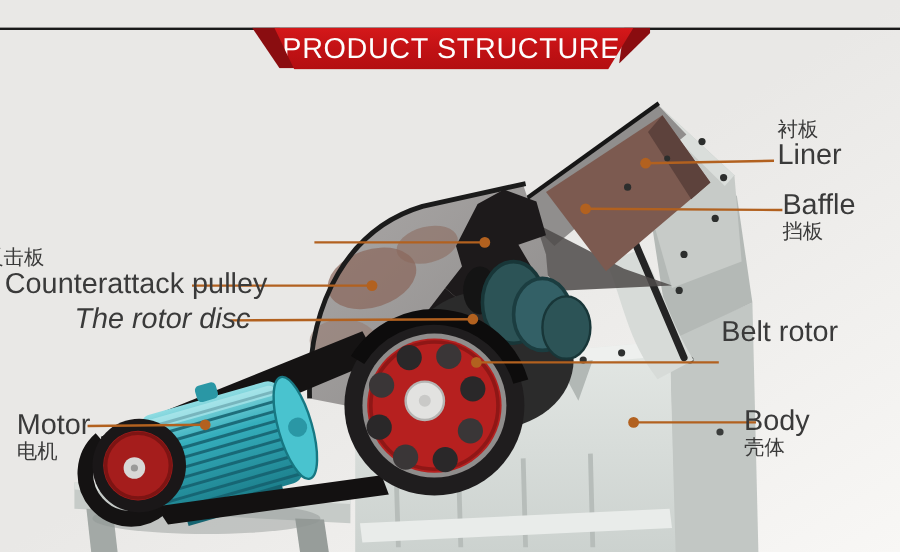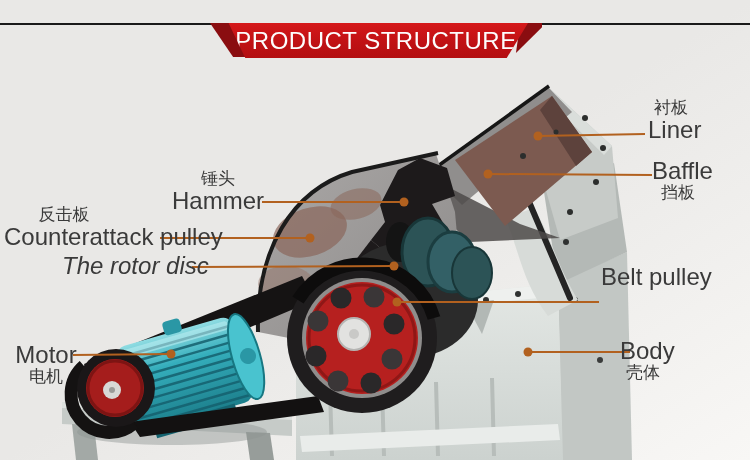--- a/index.html
+++ b/index.html
@@ -17,21 +17,21 @@
     position:absolute;left:224px;top:23px;width:304px;height:35px;
     background:linear-gradient(180deg,#d5181a 0%,#c01114 55%,#b30e11 100%);
     clip-path:polygon(1.5% 0,100% 0,93% 100%,7% 100%);
     display:flex;align-items:center;justify-content:center;
   }
   .banner-title{
     color:#fdfdfd;font-size:24px;letter-spacing:.5px;font-weight:400;
     font-family:"Liberation Sans",sans-serif;white-space:nowrap;
   }
   
-  .label{position:absolute;color:#3a3a3a;text-align:center;}
+  .label{position:absolute;color:#3a3a3a;}
   .label .zh{font-size:17px;line-height:22px;display:block;}
   .label .en{font-size:24px;line-height:22px;display:block;white-space:nowrap;}
   .lbl-hammer{left:153px;top:168px;width:130px;}
   .lbl-counter{left:4px;top:204px;width:156px;}
   .lbl-counter .zh{transform:translateX(-18px);}
   .lbl-rotor{left:62px;top:255px;width:128px;font-style:italic;}
   .lbl-rotor .zh{transform:translateX(-12px);}
   .lbl-motor{left:14px;top:344px;width:64px;}
   .lbl-liner{left:648px;top:97px;width:46px;}
   .lbl-baffle{left:652px;top:160px;width:52px;}
@@ -217,24 +217,20 @@
     </g>
   </svg>
 
   <div class="top-rule"></div>
   <div class="banner-wing left"></div>
   <div class="banner-wing right"></div>
   <div class="banner-main">
     <span class="banner-title">PRODUCT STRUCTURE</span>
   </div>
 
-  <div class="label lbl-hammer">
-    <span class="zh">锤头</span>
-    <span class="en">Hammer</span>
-  </div>
 
   <div class="label lbl-counter">
     <span class="zh">反击板</span>
     <span class="en">Counterattack pulley</span>
   </div>
 
   <div class="label lbl-rotor">
     <span class="en">The rotor disc</span>
   </div>
 
@@ -247,21 +243,21 @@
     <span class="zh">衬板</span>
     <span class="en">Liner</span>
   </div>
 
   <div class="label lbl-baffle">
     <span class="en">Baffle</span>
     <span class="zh">挡板</span>
   </div>
 
   <div class="label lbl-belt">
-    <span class="en">Belt pulley</span>
+    <span class="en">Belt rotor</span>
   </div>
 
   <div class="label lbl-body">
     <span class="en">Body</span>
     <span class="zh">壳体</span>
   </div>
 
 </div>
 
 </body></html>

